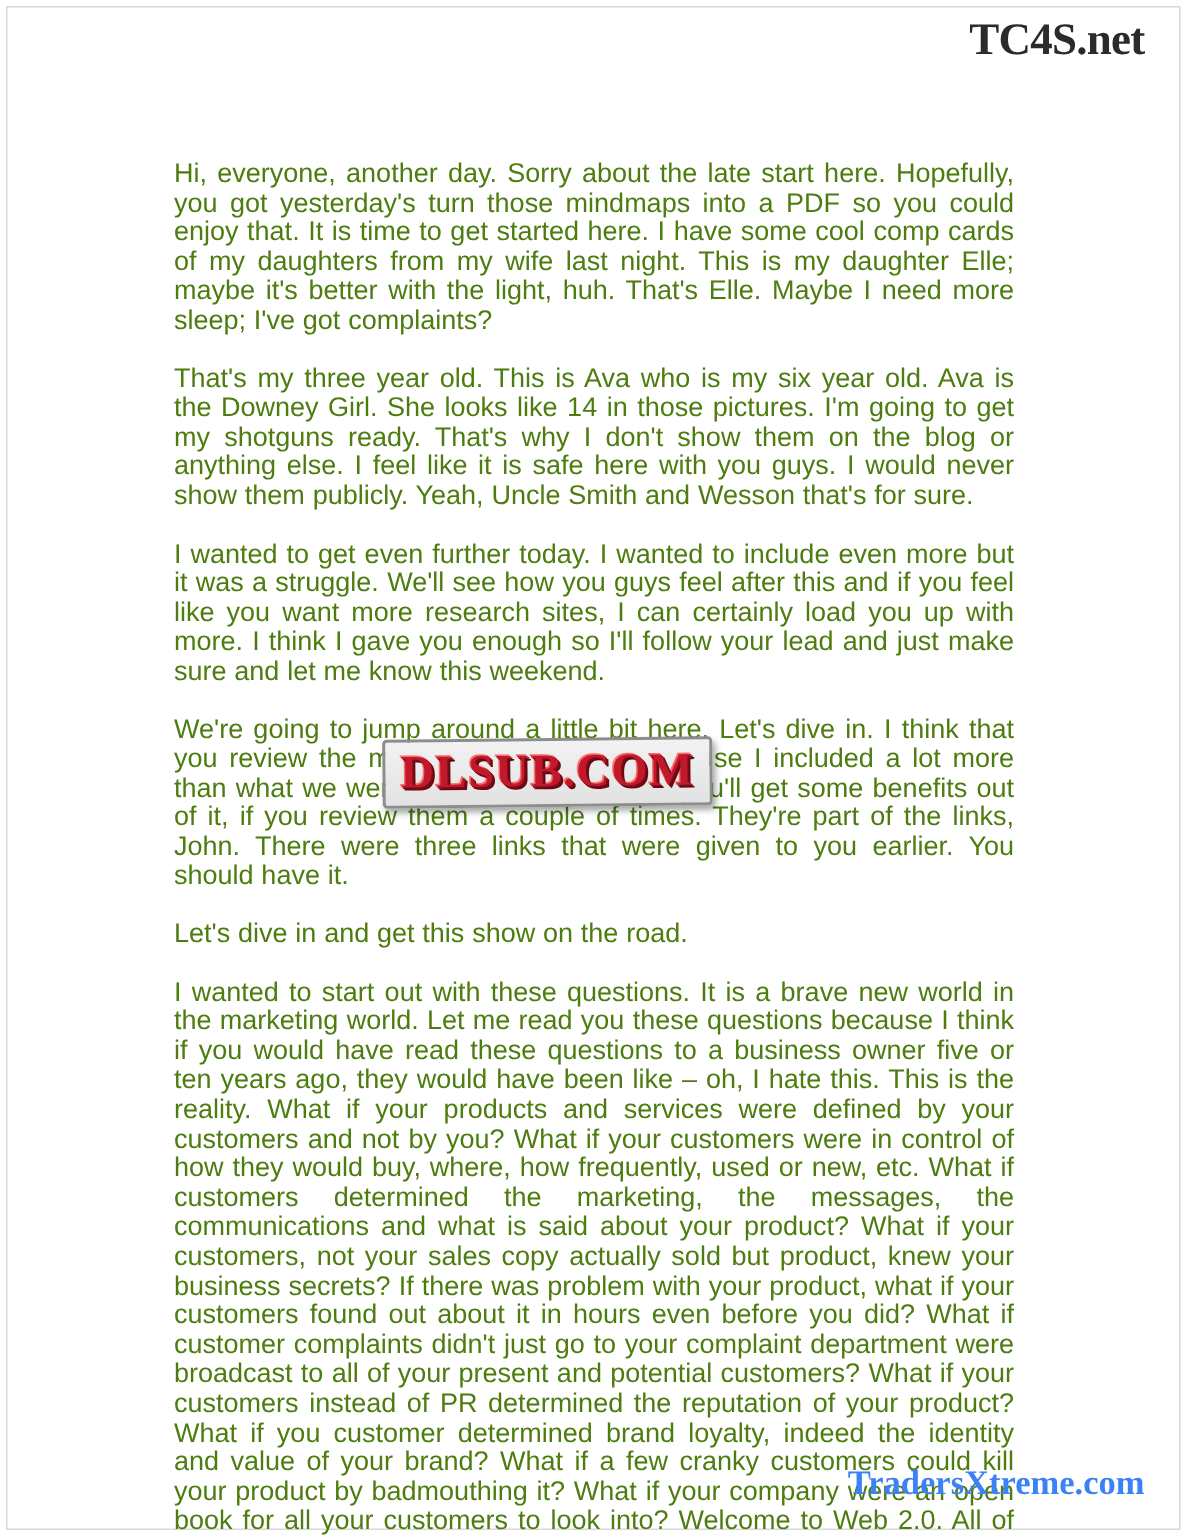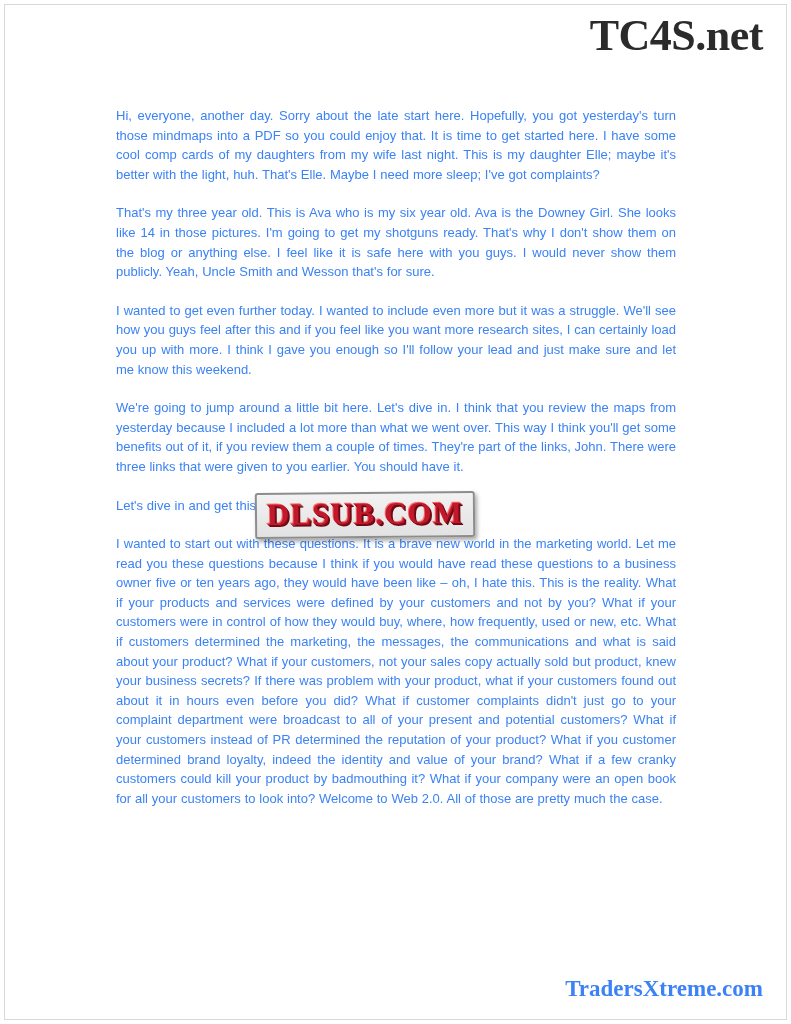--- a/index.html
+++ b/index.html
@@ -30,35 +30,35 @@
     bottom: 4px;
     border: 1px solid #d8d8d8;
     pointer-events: none;
   }
   .header-brand {
     position: absolute;
     top: 10px;
     right: 28px;
     font-family: "Liberation Serif", serif;
     font-weight: bold;
-    font-size: 44px;
+    font-size: 30px;
     color: #2b2b2b;
     letter-spacing: -0.5px;
   }
   .content {
     position: absolute;
     left: 116px;
     top: 106px;
     width: 560px;
   }
   .para {
     font-family: "Liberation Sans", sans-serif;
-    font-size: 13px;
+    font-size: 18px;
     line-height: 19.6px;
-    color: #3b82f6;
+    color: #4d7c0f;
     text-align: justify;
     margin: 0 0 19px 0;
     word-spacing: 0.2px;
   }
   .para.last {
     margin-bottom: 14px;
   }
   .watermark {
     position: absolute;
     left: 255px;

